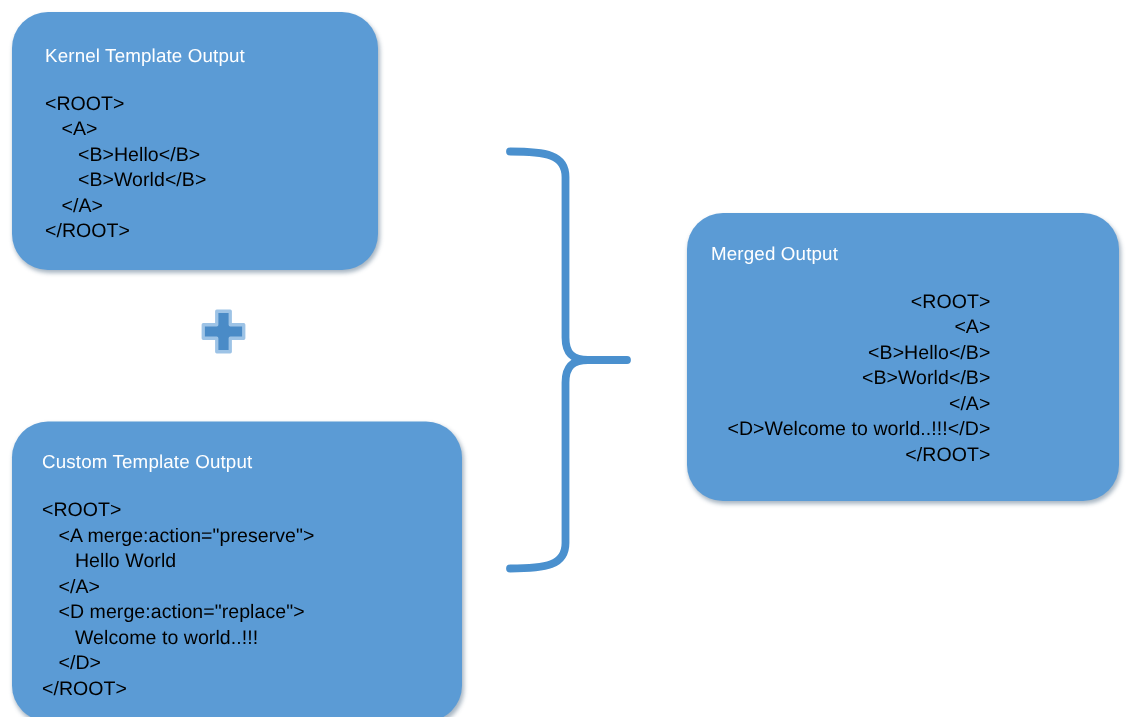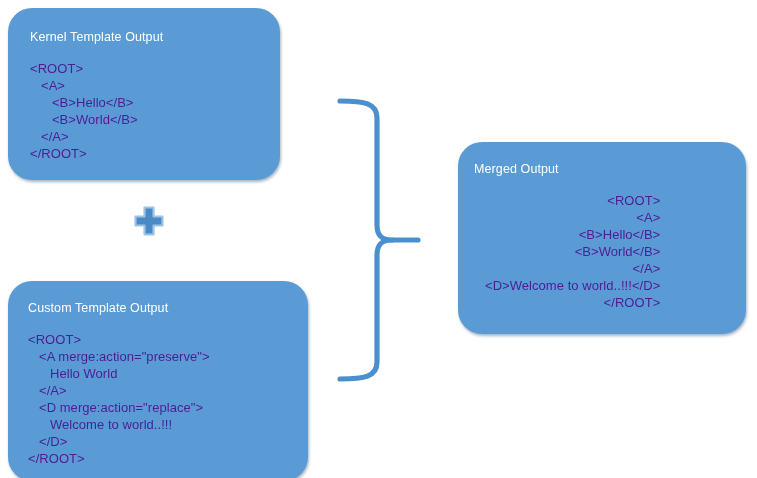--- a/index.html
+++ b/index.html
@@ -30,27 +30,27 @@
     font-size: 12.5px;
     line-height: 14px;
     color: #ffffff;
     letter-spacing: 0.1px;
     white-space: pre;
   }
   .panel-code {
     position: absolute;
     font-size: 13px;
     line-height: 17px;
-    color: #4c1d95;
+    color: #000000;
     white-space: pre;
     letter-spacing: 0.05px;
   }
 
   
-  #panel-kernel { left: 8px;   top: 8px;   width: 272px; height: 172px; padding-left: 39px; }
+  #panel-kernel { left: 8px;   top: 8px;   width: 244px; height: 172px; padding-left: 39px; }
   #panel-custom { left: 8px;   top: 281px; width: 300px; height: 200px; }
   #panel-merged { left: 458px; top: 142px; width: 288px; height: 192px; text-align: right; }
 
   #panel-kernel .panel-title { left: 22px; top: 22px; }
   #panel-kernel .panel-code  { left: 22px; top: 52px; }
 
   #panel-custom .panel-title { left: 20px; top: 20px; }
   #panel-custom .panel-code  { left: 20px; top: 50px; }
 
   #panel-merged .panel-title { left: 16px; top: 20px; }

